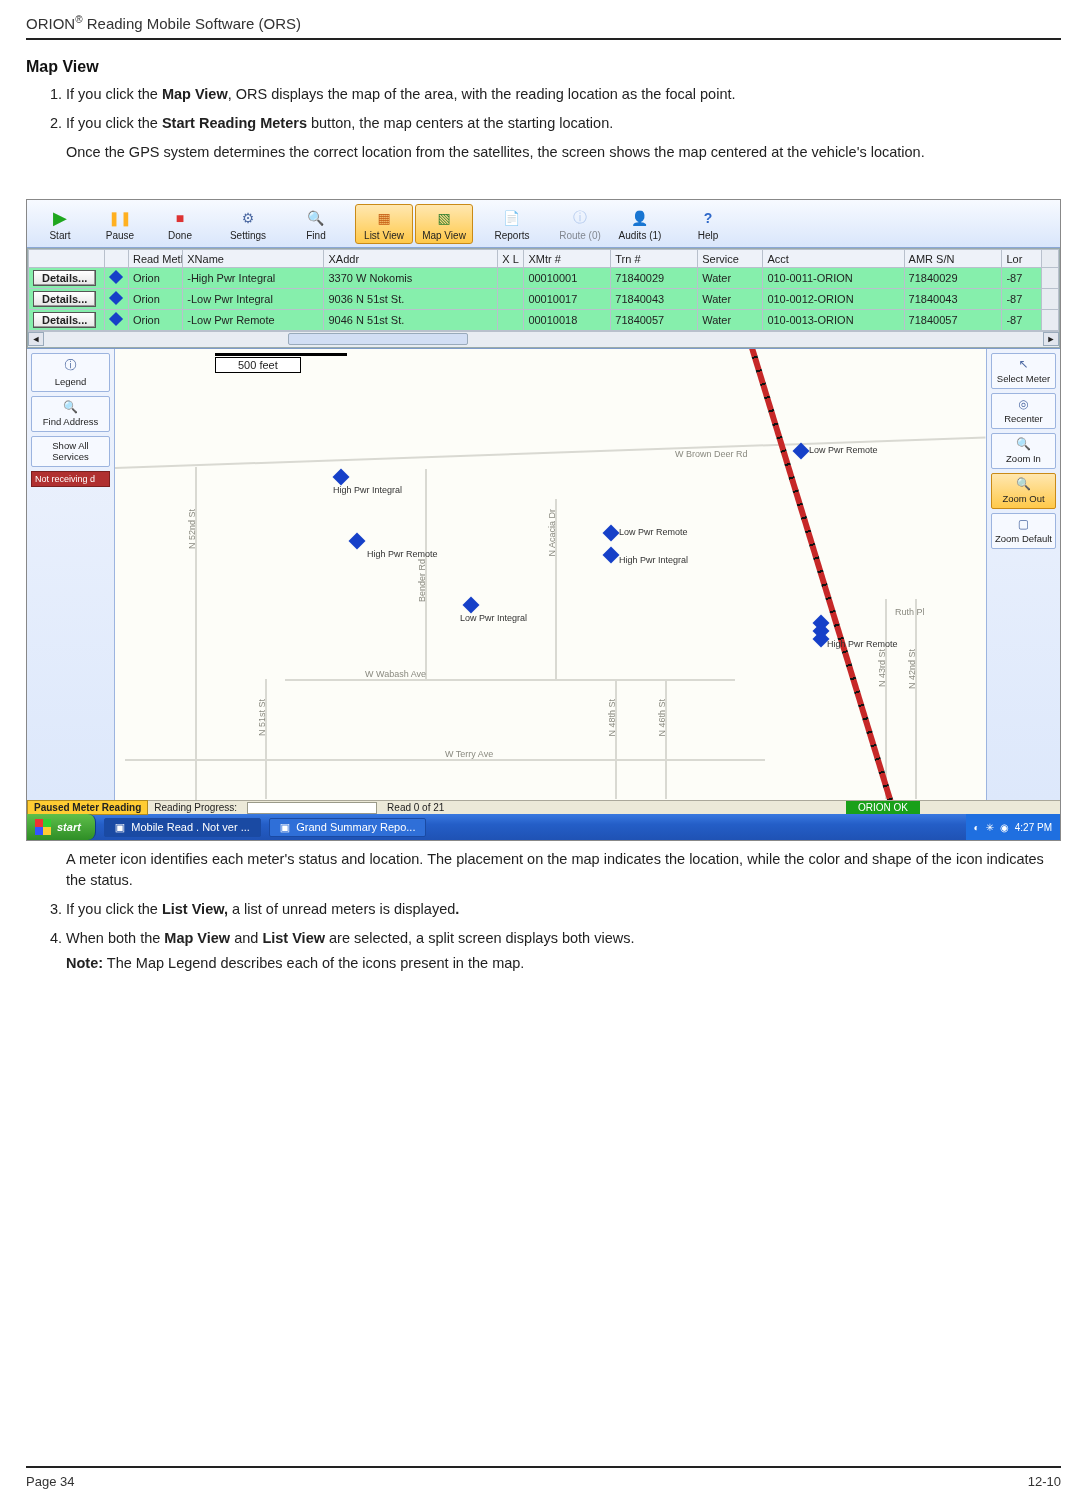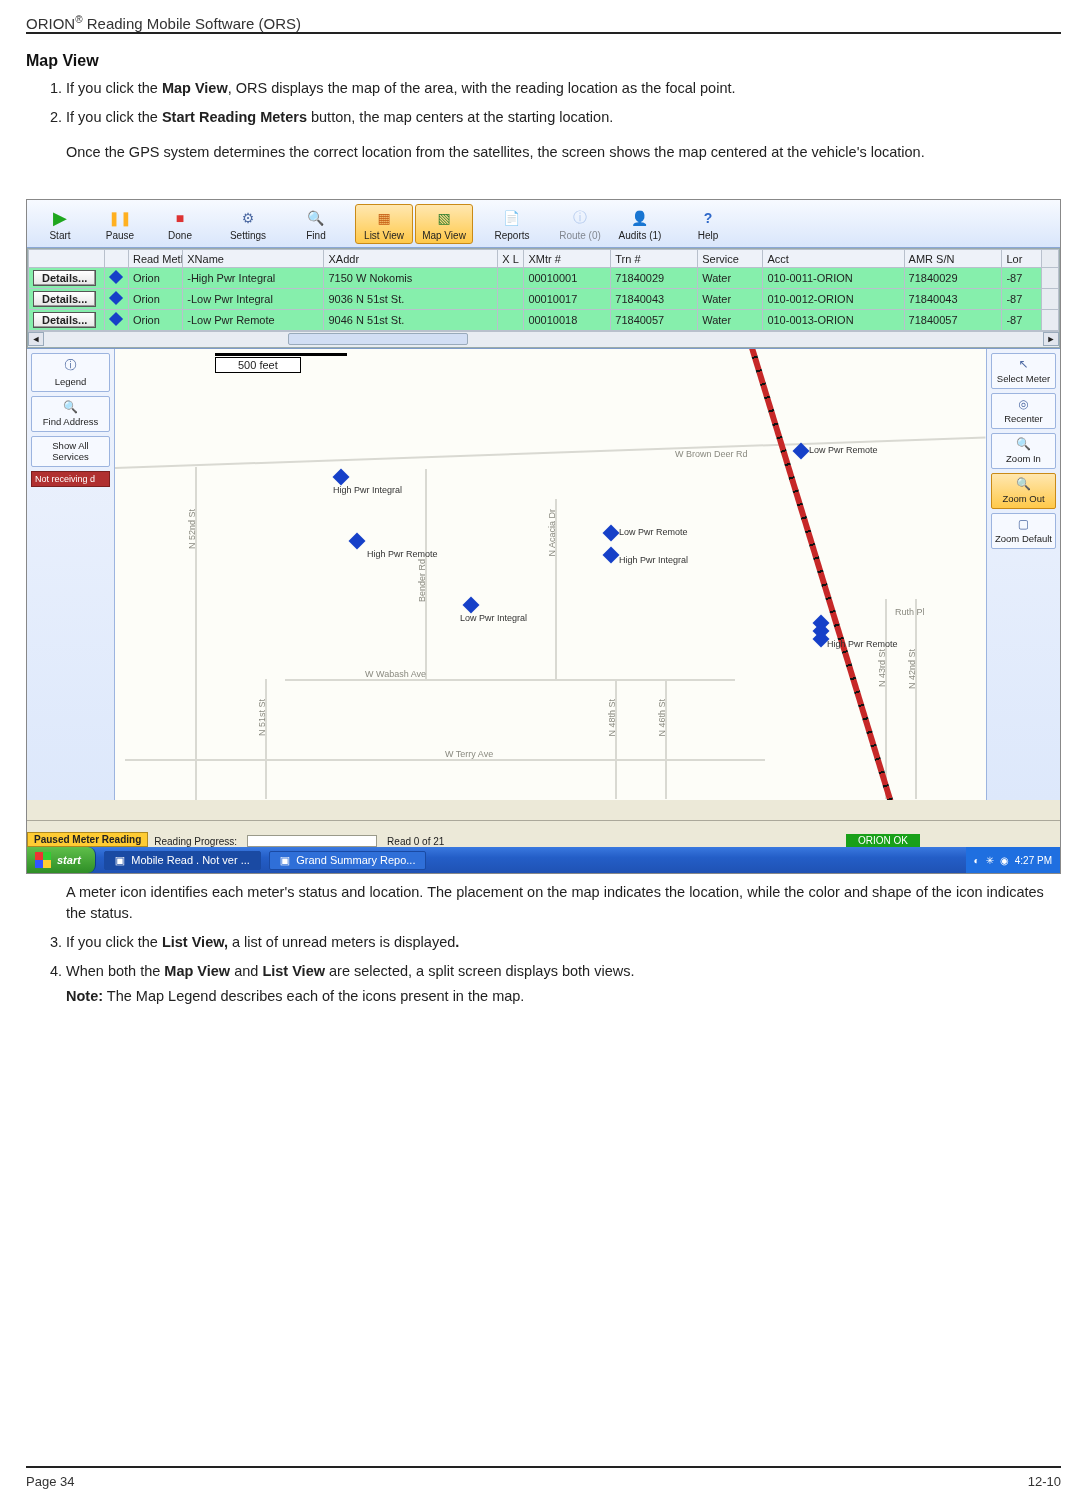--- a/index.html
+++ b/index.html
@@ -1,23 +1,23 @@
 <!DOCTYPE html>
 <html><head>
 <meta charset="utf-8">
 <style>
   * { box-sizing: border-box; margin: 0; padding: 0; }
   html, body { width: 1087px; background: #fff; font-family: "Segoe UI", "Myriad Pro", Arial, sans-serif; color: #222; }
   .page { padding: 14px 26px 20px 26px; width: 1087px; min-height: 1509px; position: relative; }
-  .doc-header { font-size: 15px; color: #333; border-bottom: 2px solid #222; margin-bottom: 18px; }
+  .doc-header { font-size: 15px; color: #333; padding-bottom: 6px; border-bottom: 2px solid #222; margin-bottom: 18px; }
   .doc-header sup { font-size: 10px; vertical-align: super; }
   .section-title { font-weight: 700; font-size: 16px; color: #111; margin-bottom: 8px; }
   ol.steps { list-style: decimal; padding-left: 40px; margin-bottom: 10px; }
   ol.steps > li { font-size: 14.5px; line-height: 1.45; margin-bottom: 8px; color: #222; }
-  ol.steps > li .subtext { display: block; margin-top: 14px; }
+  ol.steps > li .subtext { display: block; margin-top: 8px; }
   .bold { font-weight: 700; }
   .figure-caption { text-align: center; font-size: 13.5px; font-weight: 700; color: #3a5fa5; margin: 10px 0 12px 0; }
   .after-text { font-size: 14.5px; line-height: 1.45; margin: 0 0 8px 40px; }
 
   
   .shot { width: 1035px; margin: 36px 0 8px 0; border: 1px solid #888; font-family: Tahoma, Arial, sans-serif; font-size: 11px; color: #222; background:#ece9d8; }
   .toolbar { display:flex; align-items:flex-end; gap:2px; padding:3px 4px; background: linear-gradient(#f7faff,#d9e6fb); border-bottom:1px solid #8aa7d6; height:48px; }
   .tbtn { width:58px; height:40px; display:flex; flex-direction:column; align-items:center; justify-content:flex-end; gap:2px; font-size:10px; border:1px solid transparent; border-radius:3px; padding-bottom:2px; }
   .tbtn.sel { background:linear-gradient(#ffe7b0,#ffc94a); border-color:#c98a17; }
   .ic { width:20px; height:20px; display:flex; align-items:center; justify-content:center; font-size:14px; }
@@ -63,21 +63,21 @@
   .street-label { position:absolute; font-size:9px; color:#8a8a80; white-space:nowrap; }
   .street-label.vert { writing-mode:vertical-rl; transform:rotate(180deg); }
   .dm-marker { position:absolute; width:12px; height:12px; }
   .dm-marker .d { width:12px; height:12px; background:#1640c8; transform:rotate(45deg); }
   .dm-label { position:absolute; font-size:9px; color:#333; white-space:nowrap; }
   .redline { position:absolute; width:6px; background: repeating-linear-gradient(180deg,#c62828 0 12px,#111 12px 14px); transform-origin:top left; }
   .scale-box { position:absolute; left:100px; top:8px; background:#fff; border:1px solid #000; padding:1px 22px; font-size:11px; }
   .scale-bar { position:absolute; left:100px; top:4px; height:3px; width:132px; background:#000; }
 
   
-  .statusbar { display:flex; align-items:flex-end; height:27px; font-size:10px; background:#ece9d8; border-top:1px solid #aba89a;margin-top:20px; }
+  .statusbar { display:flex; align-items:center; height:14px; font-size:10px; background:#ece9d8; border-top:1px solid #aba89a; }
   .statusbar .paused { background:#ffcc33; padding:1px 6px; font-weight:700; border:1px solid #b08a1f; }
   .statusbar .lbl { padding:0 6px; }
   .statusbar .prog { width:130px; height:12px; border:1px solid #9a9a8a; background:#fff; margin:0 4px; }
   .statusbar .spacer { flex:1; }
   .statusbar .ok { background:#19a019; color:#fff; padding:1px 12px; }
 
   
   .taskbar { height:26px; background:linear-gradient(#3a79e0,#245ec7 40%,#1f52b4); display:flex; align-items:center; color:#fff; font-size:11px; }
   .startbtn { height:26px; background:linear-gradient(#5fbf4a,#2e8e26); padding:0 14px 0 8px; display:flex; align-items:center; gap:6px; font-weight:700; font-style:italic; border-right:1px solid #0c3a8e; border-radius:0 8px 8px 0; }
   .startbtn .flag { width:16px; height:16px; background:#fff; display:grid; grid-template-columns:1fr 1fr; grid-template-rows:1fr 1fr; }
@@ -197,21 +197,21 @@
             <th>Lor</th>
             <th style="background:#e8ecf2"></th>
           </tr>
         </thead>
         <tbody id="grid-body">
             <tr>
               <td><span class="details-btn">Details...</span></td>
               <td><span class="diamond"></span></td>
               <td>Orion</td>
               <td>-High Pwr Integral</td>
-              <td>7150 W Nokomis</td>
+              <td>3370 W Nokomis</td>
               <td></td>
               <td>00010001</td>
               <td>71840029</td>
               <td>Water</td>
               <td>010-0011-ORION</td>
               <td>71840029</td>
               <td>-87</td>
               <td style="background:#e8ecf2"></td>
             </tr>
             <tr>

